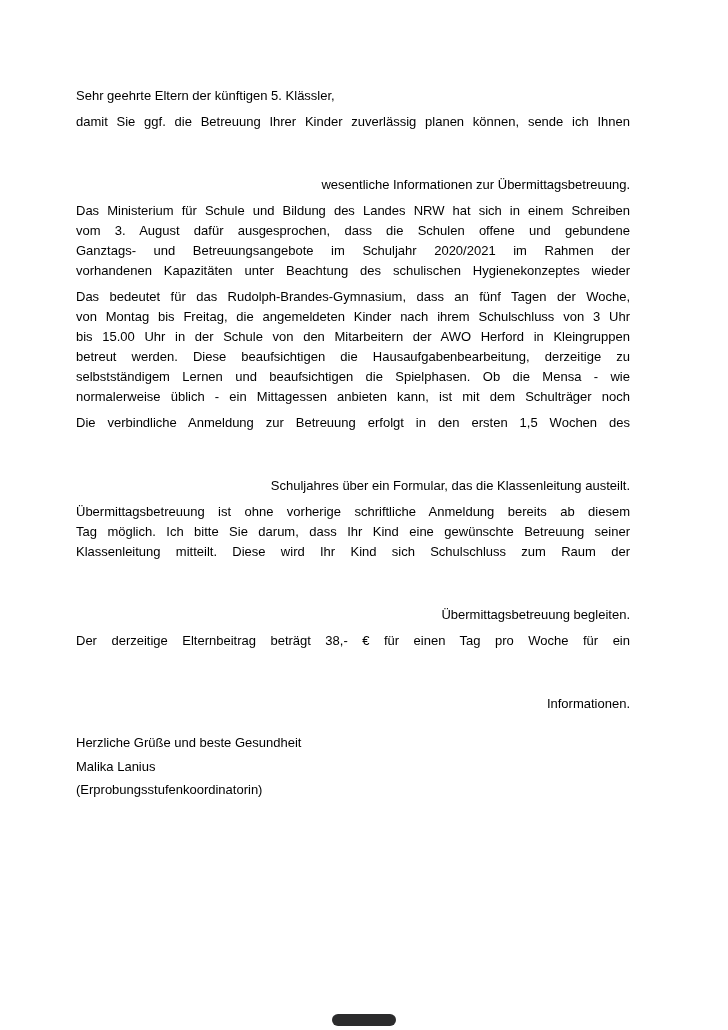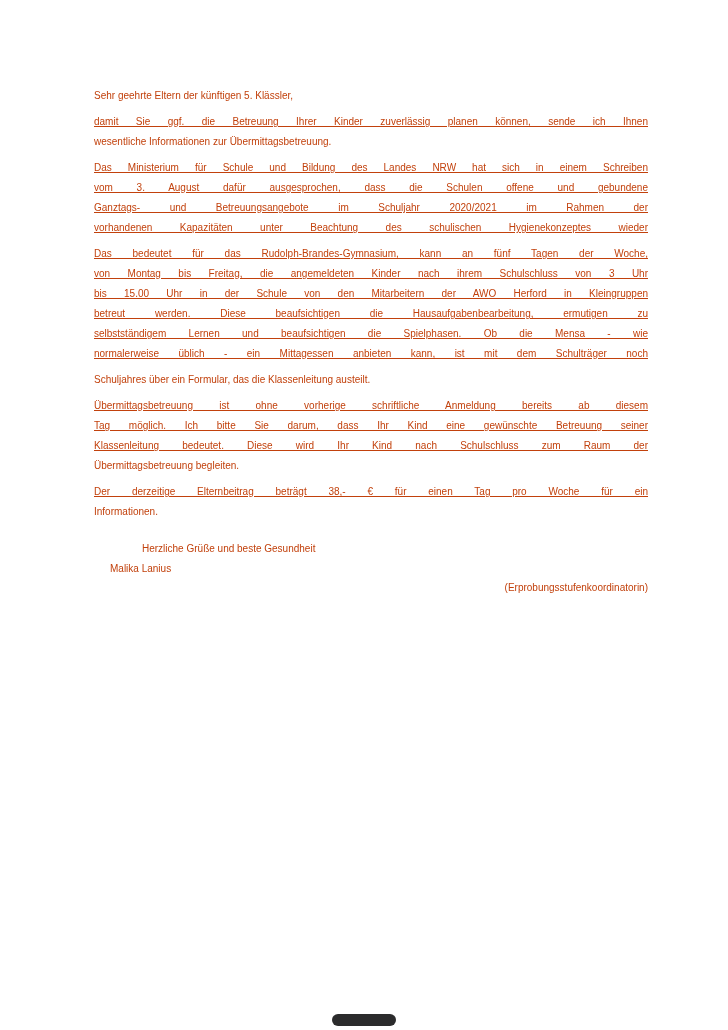--- a/index.html
+++ b/index.html
@@ -11,47 +11,46 @@
   .page {
     position: relative;
     width: 728px;
     height: 1030px;
     background: #ffffff;
     overflow: hidden;
     margin: 0 auto;
   }
   .content {
     position: absolute;
-    left: 94px;
+    left: 76px;
     top: 86px;
     width: 554px;
-    color: #c2410c;
-    font-size: 10px;
+    color: #000000;
+    font-size: 13px;
   }
   .para { margin: 0 0 6px 0; }
   .line {
     display: block;
     line-height: 20px;
     height: 20px;
     overflow: hidden;
     white-space: normal;
   }
   
   .line.just {
     text-align: justify;
     text-align-last: justify;
-    text-decoration: underline;
     -moz-text-align-last: justify;
   }
-  .line.last { text-align: left; }
+  .line.last { text-align: right; margin-top: 43px; }
   .salutation .line { text-align: left; }
   .closing { margin-top: 21px; }
-  .closing .para.greeting { margin-bottom: 9px; margin-left: 48px; }
-  .closing .para.signer  { margin-bottom: 8px; margin-left: 16px; }
-  .closing .para.role    { margin-bottom: 0; text-align: right; }
+  .closing .para.greeting { margin-bottom: 9px; }
+  .closing .para.signer  { margin-bottom: 8px; }
+  .closing .para.role    { margin-bottom: 0; }
   .bottom-bar {
     position: absolute;
     left: 50%;
     transform: translateX(-50%);
     bottom: 4px;
     width: 64px;
     height: 12px;
     border-radius: 6px;
     background: #2b2b2c;
   }
@@ -71,34 +70,35 @@
           <div class="line just">damit Sie ggf. die Betreuung Ihrer Kinder zuverlässig planen können, sende ich Ihnen</div>
           <div class="line last">wesentliche Informationen zur Übermittagsbetreuung.</div>
         </div>
         <div class="para body-para">
           <div class="line just">Das Ministerium für Schule und Bildung des Landes NRW hat sich in einem Schreiben</div>
           <div class="line just">vom 3. August dafür ausgesprochen, dass die Schulen offene und gebundene</div>
           <div class="line just">Ganztags- und Betreuungsangebote im Schuljahr 2020/2021 im Rahmen der</div>
           <div class="line just">vorhandenen Kapazitäten unter Beachtung des schulischen Hygienekonzeptes wieder</div>
         </div>
         <div class="para body-para">
-          <div class="line just">Das bedeutet für das Rudolph-Brandes-Gymnasium, kann an fünf Tagen der Woche,</div>
+          <div class="line just">Das bedeutet für das Rudolph-Brandes-Gymnasium, dass an fünf Tagen der Woche,</div>
           <div class="line just">von Montag bis Freitag, die angemeldeten Kinder nach ihrem Schulschluss von 3 Uhr</div>
           <div class="line just">bis 15.00 Uhr in der Schule von den Mitarbeitern der AWO Herford in Kleingruppen</div>
-          <div class="line just">betreut werden. Diese beaufsichtigen die Hausaufgabenbearbeitung, ermutigen zu</div>
+          <div class="line just">betreut werden. Diese beaufsichtigen die Hausaufgabenbearbeitung, derzeitige zu</div>
           <div class="line just">selbstständigem Lernen und beaufsichtigen die Spielphasen. Ob die Mensa - wie</div>
           <div class="line just">normalerweise üblich - ein Mittagessen anbieten kann, ist mit dem Schulträger noch</div>
         </div>
         <div class="para body-para">
+          <div class="line just">Die verbindliche Anmeldung zur Betreuung erfolgt in den ersten 1,5 Wochen des</div>
           <div class="line last">Schuljahres über ein Formular, das die Klassenleitung austeilt.</div>
         </div>
         <div class="para body-para">
           <div class="line just">Übermittagsbetreuung ist ohne vorherige schriftliche Anmeldung bereits ab diesem</div>
           <div class="line just">Tag möglich. Ich bitte Sie darum, dass Ihr Kind eine gewünschte Betreuung seiner</div>
-          <div class="line just">Klassenleitung bedeutet. Diese wird Ihr Kind nach Schulschluss zum Raum der</div>
+          <div class="line just">Klassenleitung mitteilt. Diese wird Ihr Kind sich Schulschluss zum Raum der</div>
           <div class="line last">Übermittagsbetreuung begleiten.</div>
         </div>
         <div class="para body-para">
           <div class="line just">Der derzeitige Elternbeitrag beträgt 38,- € für einen Tag pro Woche für ein</div>
           <div class="line last">Informationen.</div>
         </div>
       </div>
 
     <div class="closing">
       <div class="para greeting">Herzliche Grüße und beste Gesundheit</div>

